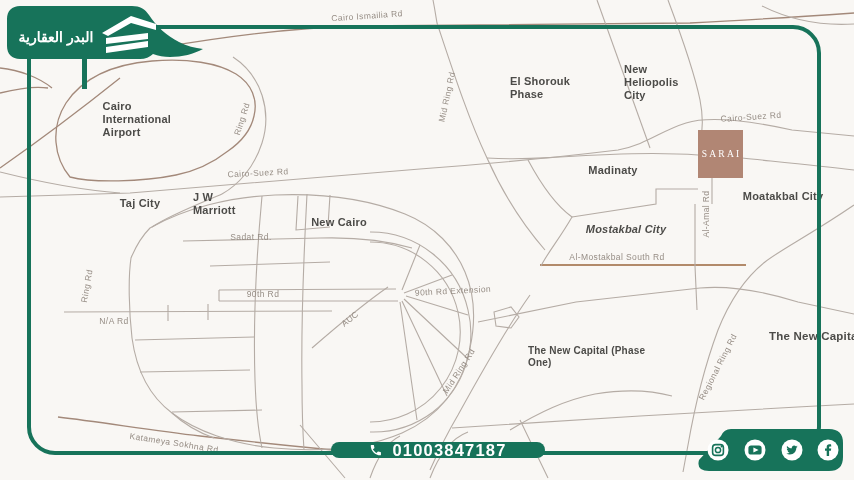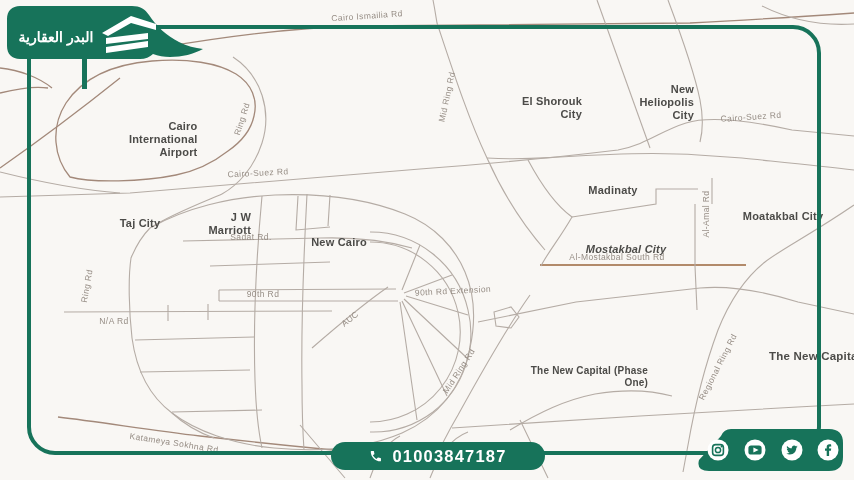--- a/index.html
+++ b/index.html
@@ -1,31 +1,31 @@
 <!DOCTYPE html>
 <html><head>
 <meta charset="utf-8">
 <style>
   html,body{margin:0;padding:0;}
   body{font-family:"Liberation Sans",sans-serif;}
   #canvas{position:relative;width:854px;height:480px;background:#f9f7f4;overflow:hidden;}
   #roads{position:absolute;left:0;top:0;z-index:1;}
   .city{position:absolute;z-index:2;font:700 11px/1.18 "Liberation Sans",sans-serif;
-        color:#4c4b48;text-align:right;letter-spacing:.2px;transform:translate(-50%,-50%);margin-top:20px;}
+        color:#4c4b48;text-align:left;letter-spacing:.2px;transform:translate(-50%,-50%);}
   .rlabel{position:absolute;z-index:2;font:400 8.5px/1 "Liberation Sans",sans-serif;
         color:#968d85;white-space:nowrap;letter-spacing:.4px;}
   .nowrap{white-space:nowrap;}
   #sarai-box{position:absolute;left:698px;top:130px;width:45px;height:48px;z-index:2;
         background:#b18674;color:#fff;display:flex;align-items:center;justify-content:center;
         font:400 9.5px "Liberation Serif",serif;letter-spacing:2.2px;text-indent:2.2px;}
   #frame{position:absolute;left:27px;top:25px;width:794px;height:430px;z-index:3;
         border:4px solid #17735a;border-radius:28px;box-sizing:border-box;pointer-events:none;}
   #logo{position:absolute;left:4px;top:4px;z-index:6;}
   #logo-stub{position:absolute;left:82px;top:56px;width:5px;height:33px;background:#17735a;z-index:5;}
-  #phone-pill{position:absolute;left:331px;top:442px;width:214px;height:28px;z-index:6;
+  #phone-pill{position:absolute;left:331px;top:442px;width:214px;height:16px;z-index:6;
         background:#17735a;border-radius:14px;display:flex;align-items:center;justify-content:center;
         gap:9px;color:#fff;}
   #phone-pill span{font:700 16.5px "Liberation Sans",sans-serif;letter-spacing:1.2px;}
   #social-bar{position:absolute;left:695px;top:428px;z-index:6;}
 </style>
 </head>
 <body>
 
 <div id="canvas">
 
@@ -77,21 +77,21 @@
       <path d="M300,425 L345,478 M430,478 C440,452 452,438 468,432 M520,420 L548,478 M370,478 C378,455 388,442 400,436"></path>
       <path d="M298,196 L296,230 L330,227 M330,195 L328,226"></path>
       <path d="M0,172 C40,182 80,190 120,193"></path>
     </g>
   </svg>
 
   <div class="city" style="left:150px;top:119px;width:95px;">Cairo International Airport</div>
   <div class="city nowrap" style="left:140px;top:203px;">Taj City</div>
   <div class="city" style="left:222px;top:204px;width:58px;">J W Marriott</div>
   <div class="city nowrap" style="left:339px;top:222px;">New Cairo</div>
-  <div class="city" style="left:546px;top:88px;width:72px;">El Shorouk City</div>
+  <div class="city" style="left:546px;top:88px;width:72px;">El Shorouk Phase</div>
   <div class="city" style="left:659px;top:82px;width:70px;">New Heliopolis City</div>
   <div class="city nowrap" style="left:613px;top:170px;">Madinaty</div>
   <div class="city nowrap" style="left:626px;top:229px;font-style:italic;">Mostakbal City</div>
   <div class="city nowrap" style="left:783px;top:196px;">Moatakbal City</div>
   <div class="city" style="left:588px;top:357px;width:120px;font-size:10px;">The New Capital (Phase One)</div>
   <div class="city nowrap" style="left:815px;top:337px;font-size:11.5px;">The New Capital</div>
 
   <div class="rlabel" style="left:367px;top:16px;transform:translate(-50%,-50%) rotate(-4deg);">Cairo Ismailia Rd</div>
   <div class="rlabel" style="left:242px;top:119px;transform:translate(-50%,-50%) rotate(-72deg);">Ring Rd</div>
   <div class="rlabel" style="left:258px;top:173px;transform:translate(-50%,-50%) rotate(-3deg);">Cairo-Suez Rd</div>
@@ -102,20 +102,23 @@
   <div class="rlabel" style="left:453px;top:291px;transform:translate(-50%,-50%) rotate(-3deg);">90th Rd Extension</div>
   <div class="rlabel" style="left:350px;top:319px;transform:translate(-50%,-50%) rotate(-38deg);">AUC</div>
   <div class="rlabel" style="left:114px;top:309px;transform:translate(-50%,-50%);margin-top:12px;">N/A Rd</div>
   <div class="rlabel" style="left:87px;top:286px;transform:translate(-50%,-50%) rotate(-80deg);">Ring Rd</div>
   <div class="rlabel" style="left:459px;top:371px;transform:translate(-50%,-50%) rotate(-57deg);">Mid Ring Rd</div>
   <div class="rlabel" style="left:706px;top:214px;transform:translate(-50%,-50%) rotate(-90deg);">Al-Amal Rd</div>
   <div class="rlabel" style="left:617px;top:257px;transform:translate(-50%,-50%);">Al-Mostakbal South Rd</div>
   <div class="rlabel" style="left:718px;top:367px;transform:translate(-50%,-50%) rotate(-63deg);">Regional Ring Rd</div>
   <div class="rlabel" style="left:174px;top:443px;transform:translate(-50%,-50%) rotate(9deg);">Katameya Sokhna Rd</div>
 
+  <div id="sarai-box">
+    <span>SARAI</span>
+  </div>
 
   <div id="frame"></div>
 
   <div id="logo-stub"></div>
   <svg id="logo" width="202" height="60" viewBox="0 0 202 60">
     <path fill="#17735a" d="M16,2 H128 C136,2 141,5 145,11 C152,22 163,32 175,38 C183,42 191,44 199,45 C190,50 178,53 166,53 C160,53 154,52 149,50 C146,53 141,55 136,55 H16 C8,55 3,50 3,42 V15 C3,7 8,2 16,2 Z"></path>
     <g fill="#ffffff">
       <path d="M98,29 L127,12 L152,20 L152,26 L127,19 L104,32 Z"></path>
       <path d="M102,34 L144,29 L144,35 L102,40 Z"></path>
       <path d="M102,43 L144,37 L144,43 L102,49 Z"></path>

